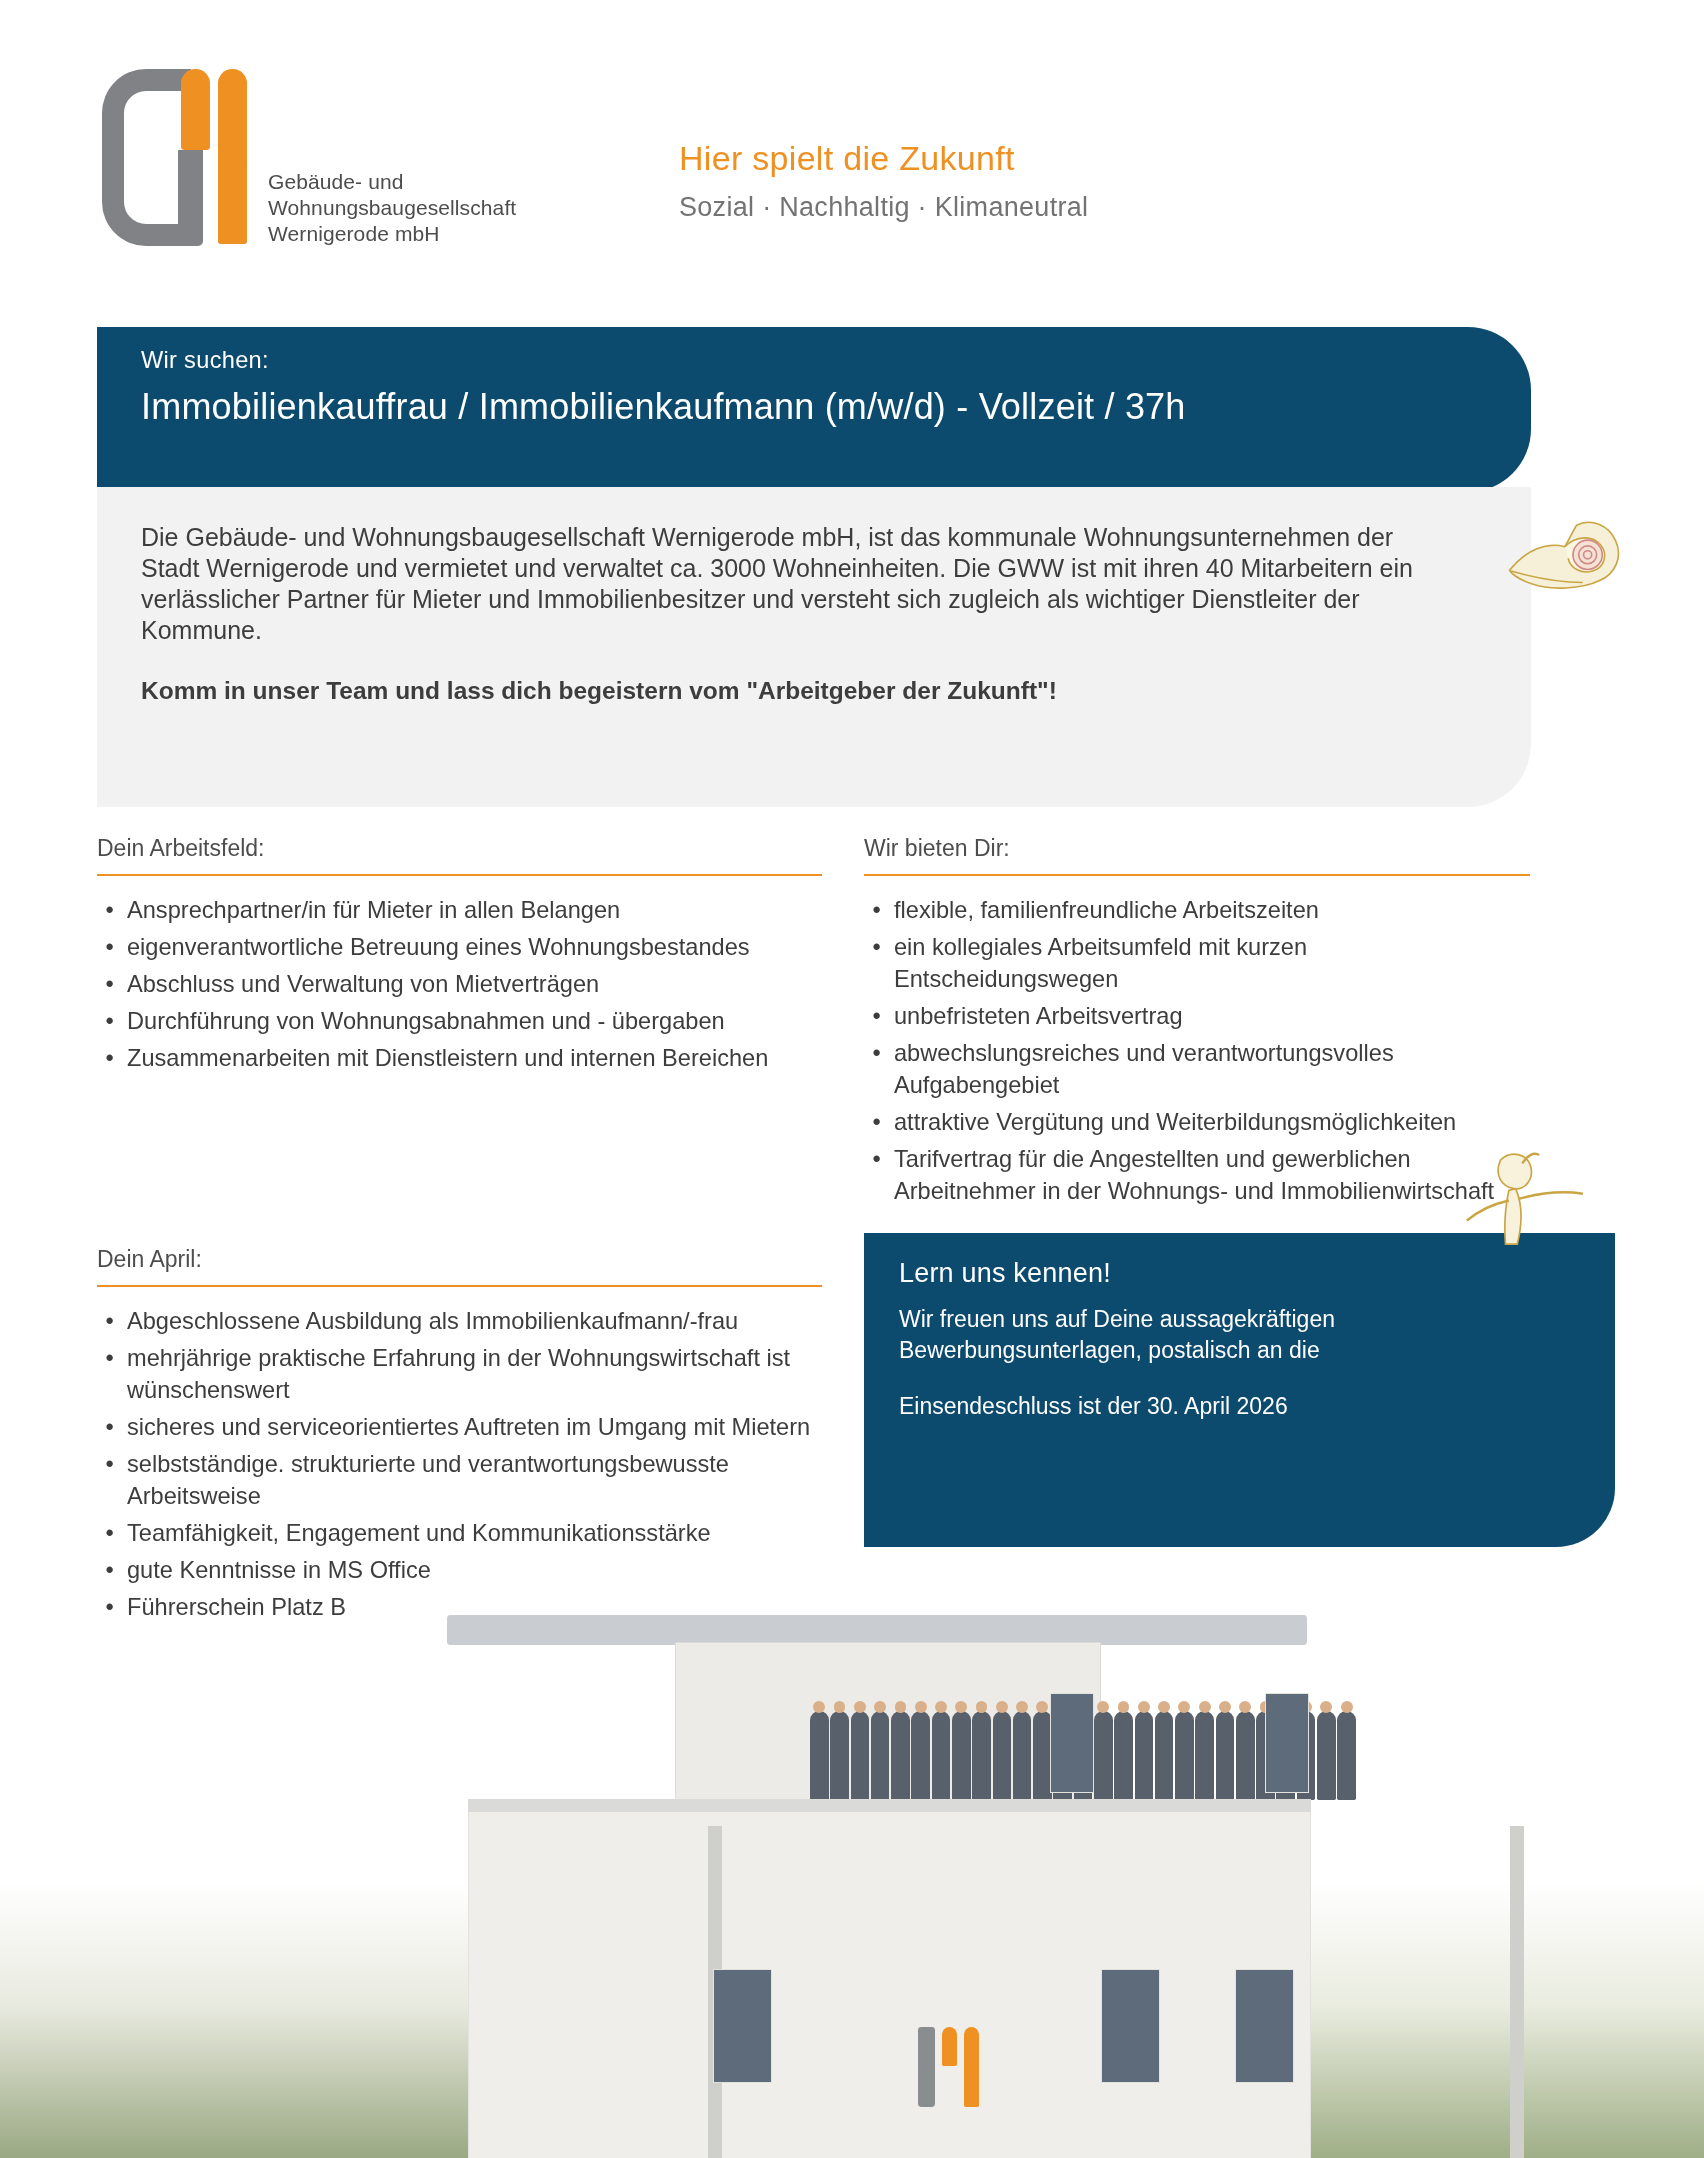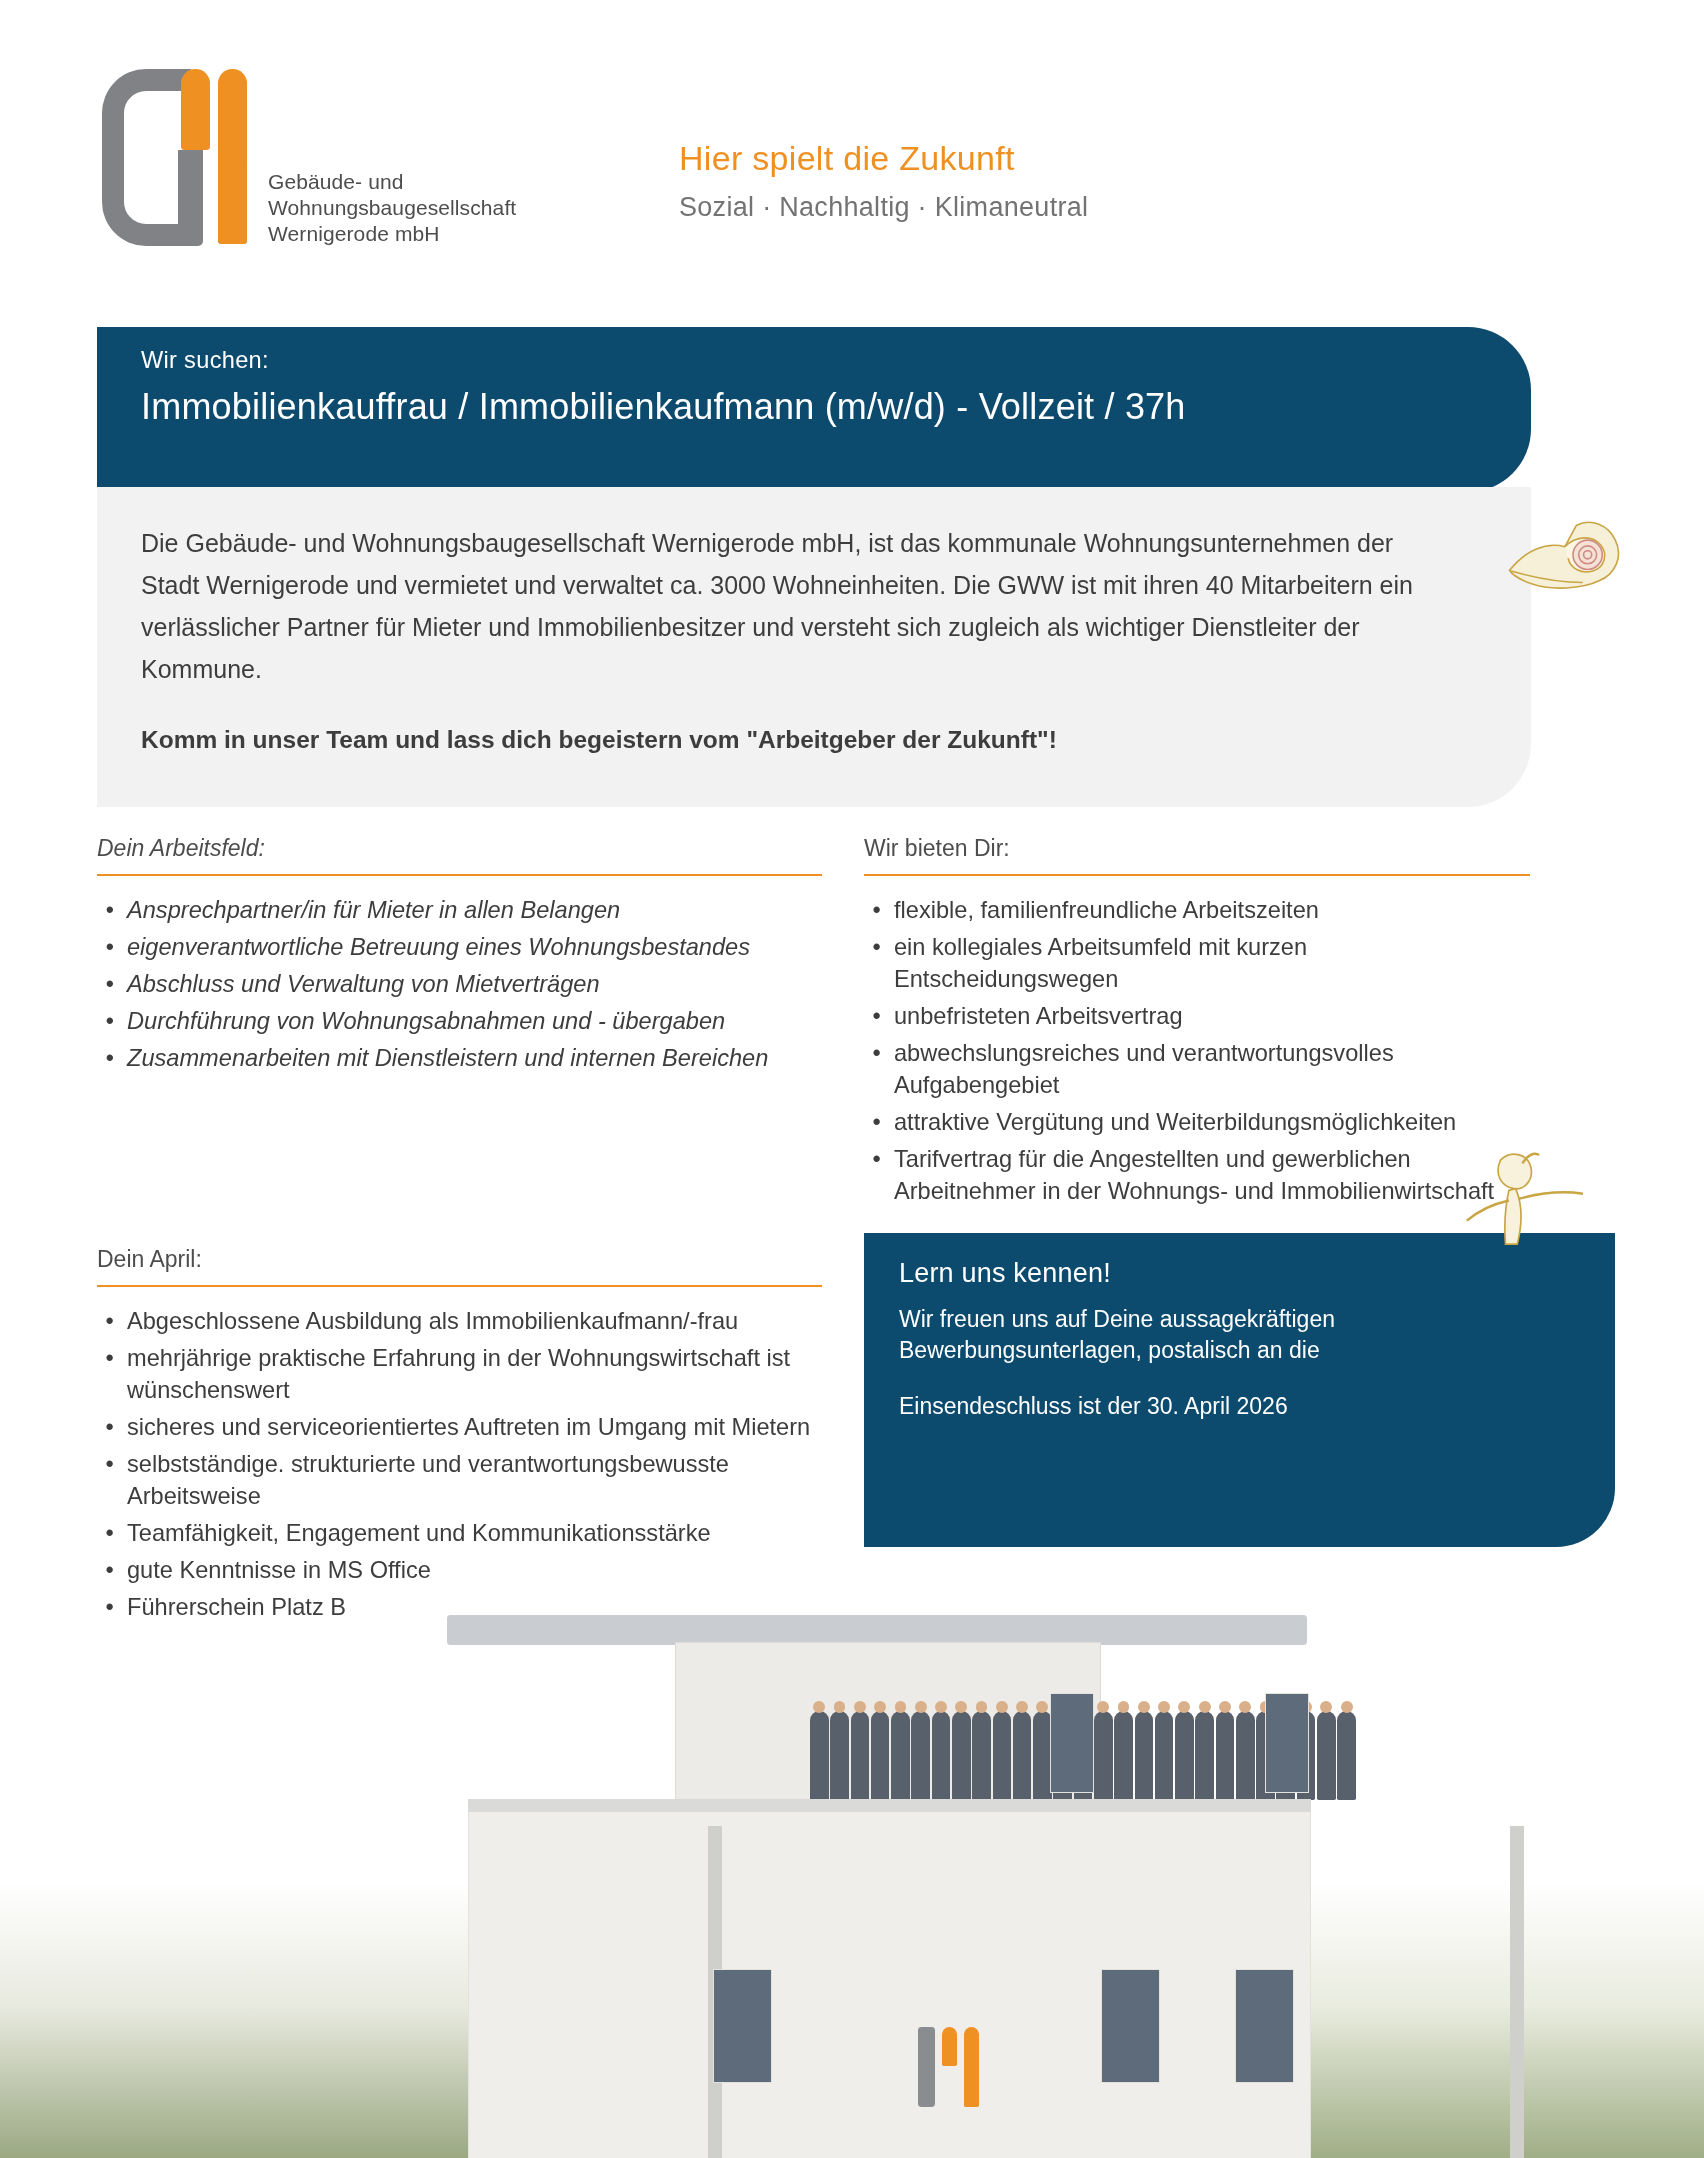--- a/index.html
+++ b/index.html
@@ -140,21 +140,21 @@
     width: 1434px;
     height: 320px;
     background: #f2f2f2;
     border-radius: 0 0 63px 0;
     padding: 35px 101px 0 44px;
     box-sizing: border-box;
   }
   .intro p {
     margin: 0;
     font-size: 25px;
-    line-height: 42px;
+    line-height: 31px;
     color: #3d3d3d;
   }
   .intro .bold {
     margin-top: 29px;
     font-weight: bold;
     font-size: 24.5px;
   }
   .rose {
     position: absolute;
     top: 493px;
@@ -162,21 +162,20 @@
     width: 131px;
     height: 122px;
   }
 
   
   .col-left {
     position: absolute;
     top: 835px;
     left: 97px;
     width: 725px;
-    font-style: italic;
   }
   .col-right {
     position: absolute;
     top: 835px;
     left: 864px;
     width: 666px;
   }
   .sec-title {
     font-size: 23px;
     color: #4d4d4d;

